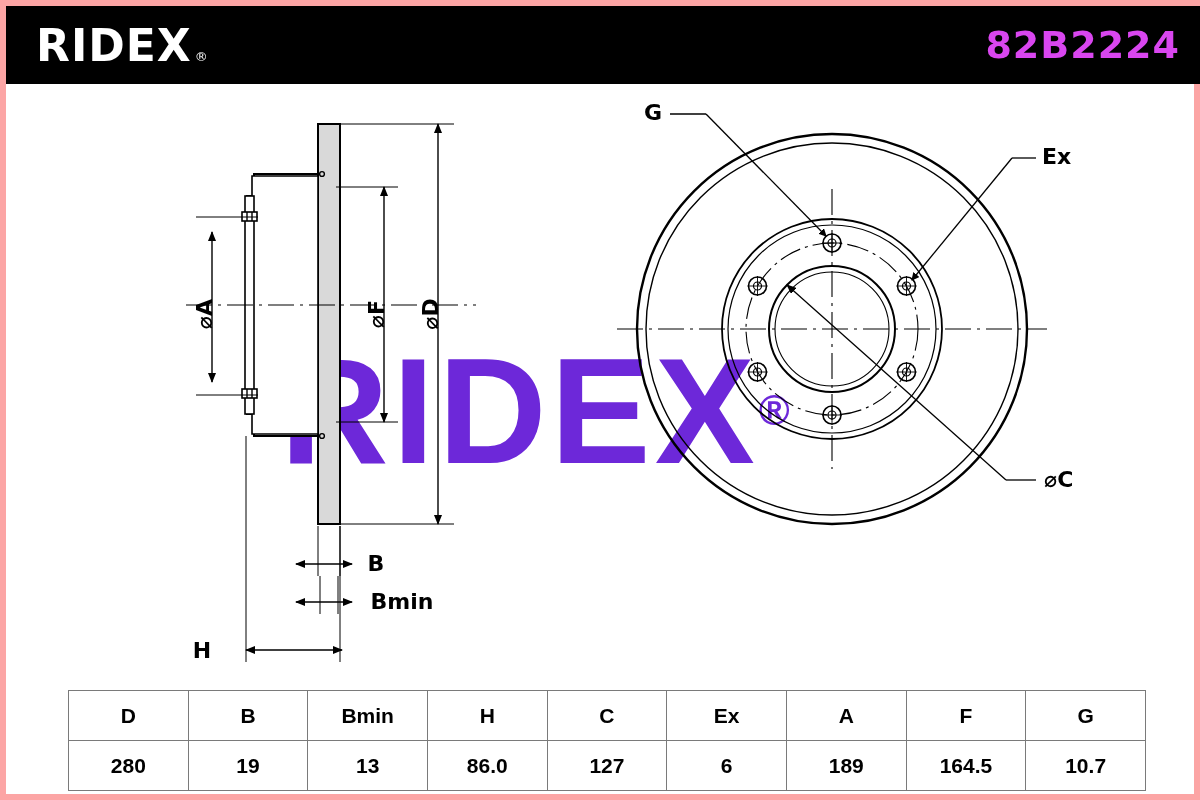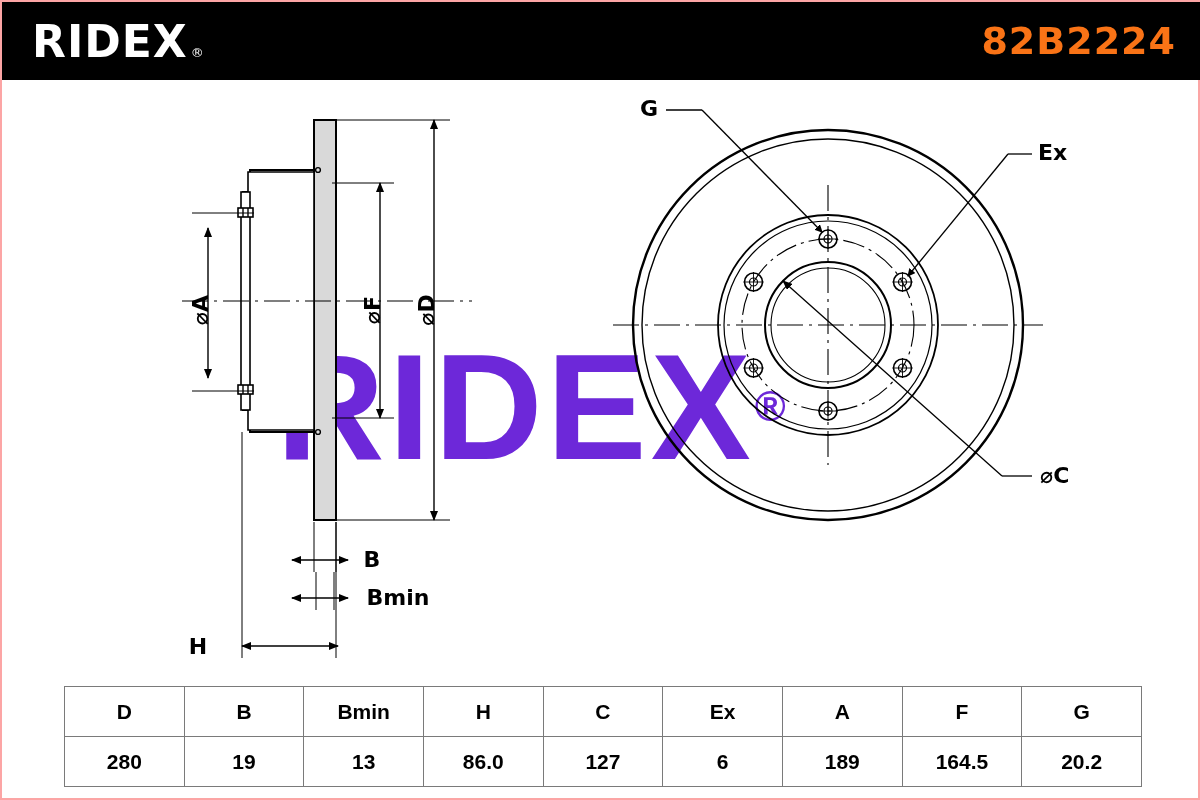--- a/index.html
+++ b/index.html
@@ -12,21 +12,21 @@
     height: 800px;
     font-family: "Liberation Sans", sans-serif;
     overflow: hidden;
     position: relative;
   }
   .page {
     position: relative;
     width: 1200px;
     height: 800px;
     box-sizing: border-box;
-    border: 2px solid #fca5a5;
+    border: 6px solid #fca5a5;
     background: #fff;
   }
   
   .header {
     position: absolute;
     left: 0; top: 0;
     width: 1200px;
     height: 78px;
     background: #000000;
     display: flex;
@@ -45,21 +45,21 @@
     font-weight: bold;
     letter-spacing: 1px;
     font-family: "DejaVu Sans", sans-serif;
   }
   .brand-reg {
     font-size: 13px;
     margin-left: 3px;
     font-family: "DejaVu Sans", sans-serif;
   }
   .part-number {
-    color: #f97316;
+    color: #d946ef;
     font-size: 38px;
     font-weight: bold;
     letter-spacing: 1px;
     font-family: "DejaVu Sans", sans-serif;
   }
   
   .watermark {
     position: absolute;
     left: 0;
     top: 330px;
@@ -306,18 +306,18 @@
     <tbody>
       <tr>
         <td>280</td>
         <td>19</td>
         <td>13</td>
         <td>86.0</td>
         <td>127</td>
         <td>6</td>
         <td>189</td>
         <td>164.5</td>
-        <td>20.2</td>
+        <td>10.7</td>
       </tr>
     </tbody>
   </table>
 
 </div>
 
 </body></html>

